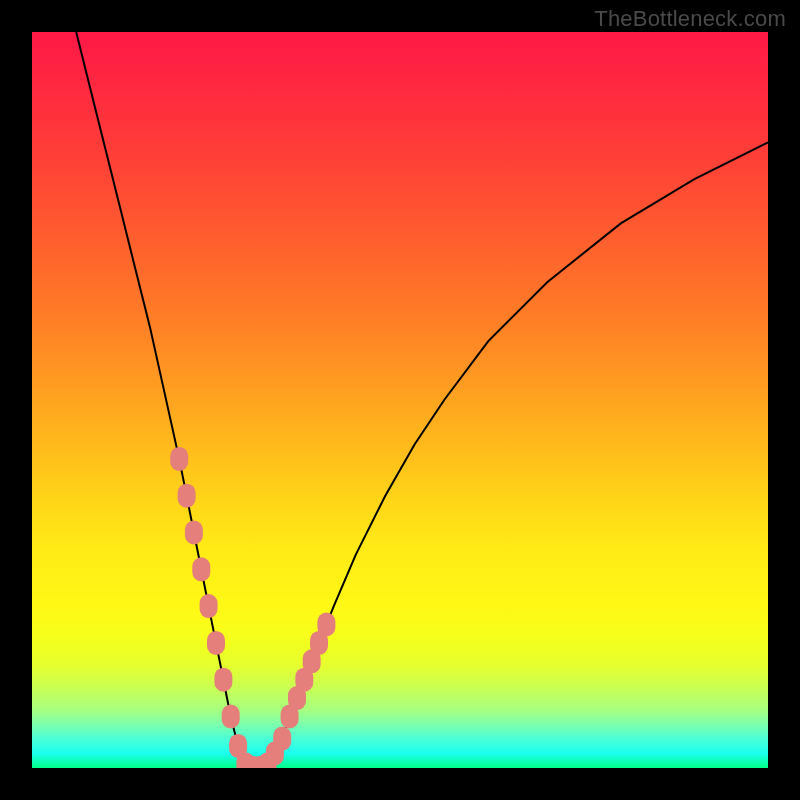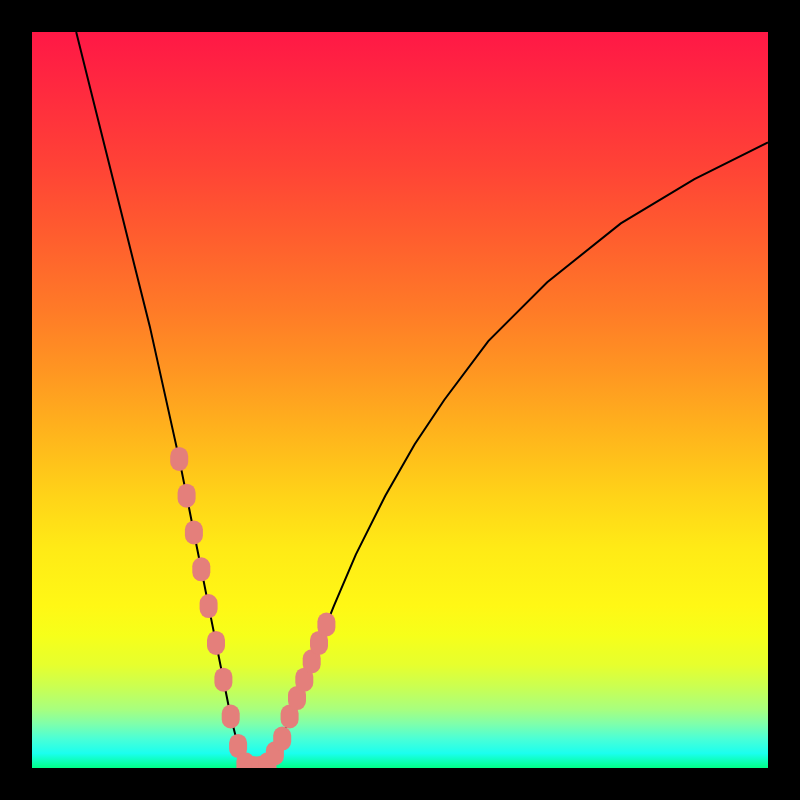--- a/index.html
+++ b/index.html
@@ -79,20 +79,21 @@
       width: 100%;
       height: 100%;
       z-index: 12;
     }
   </style>
 </head>
 <body>
 
 <div class="outer-frame">
 
+  <div class="watermark">TheBottleneck.com</div>
 
   <div class="plot-area">
     <div class="gradient-bg"></div>
 
     <svg class="curve-layer" viewBox="0 0 736 736" preserveAspectRatio="none">
       <path fill="none" stroke="#000000" stroke-width="2" d="M44.2 0.0 L58.9 58.9 L73.6 117.8 L88.3 176.6 L103.0 235.5 L117.8 294.4 L132.5 360.6 L147.2 426.9 L154.6 463.7 L161.9 500.5 L169.3 537.3 L176.6 574.1 L184.0 610.9 L191.4 647.7 L198.7 684.5 L206.1 713.9 L213.4 732.3 L220.8 736.0 L228.2 736.0 L235.5 732.3 L242.9 721.3 L250.2 706.6 L257.6 684.5 L272.3 647.7 L287.0 610.9 L301.8 574.1 L323.8 522.6 L353.3 463.7 L382.7 412.2 L412.2 368.0 L456.3 309.1 L515.2 250.2 L588.8 191.4 L662.4 147.2 L736.0 110.4"></path>
     </svg>
 
     <svg class="markers-layer" viewBox="0 0 736 736" preserveAspectRatio="none">
     <rect x="138.2" y="414.9" width="18" height="24" rx="9" ry="9" fill="#e47f7b"></rect>

